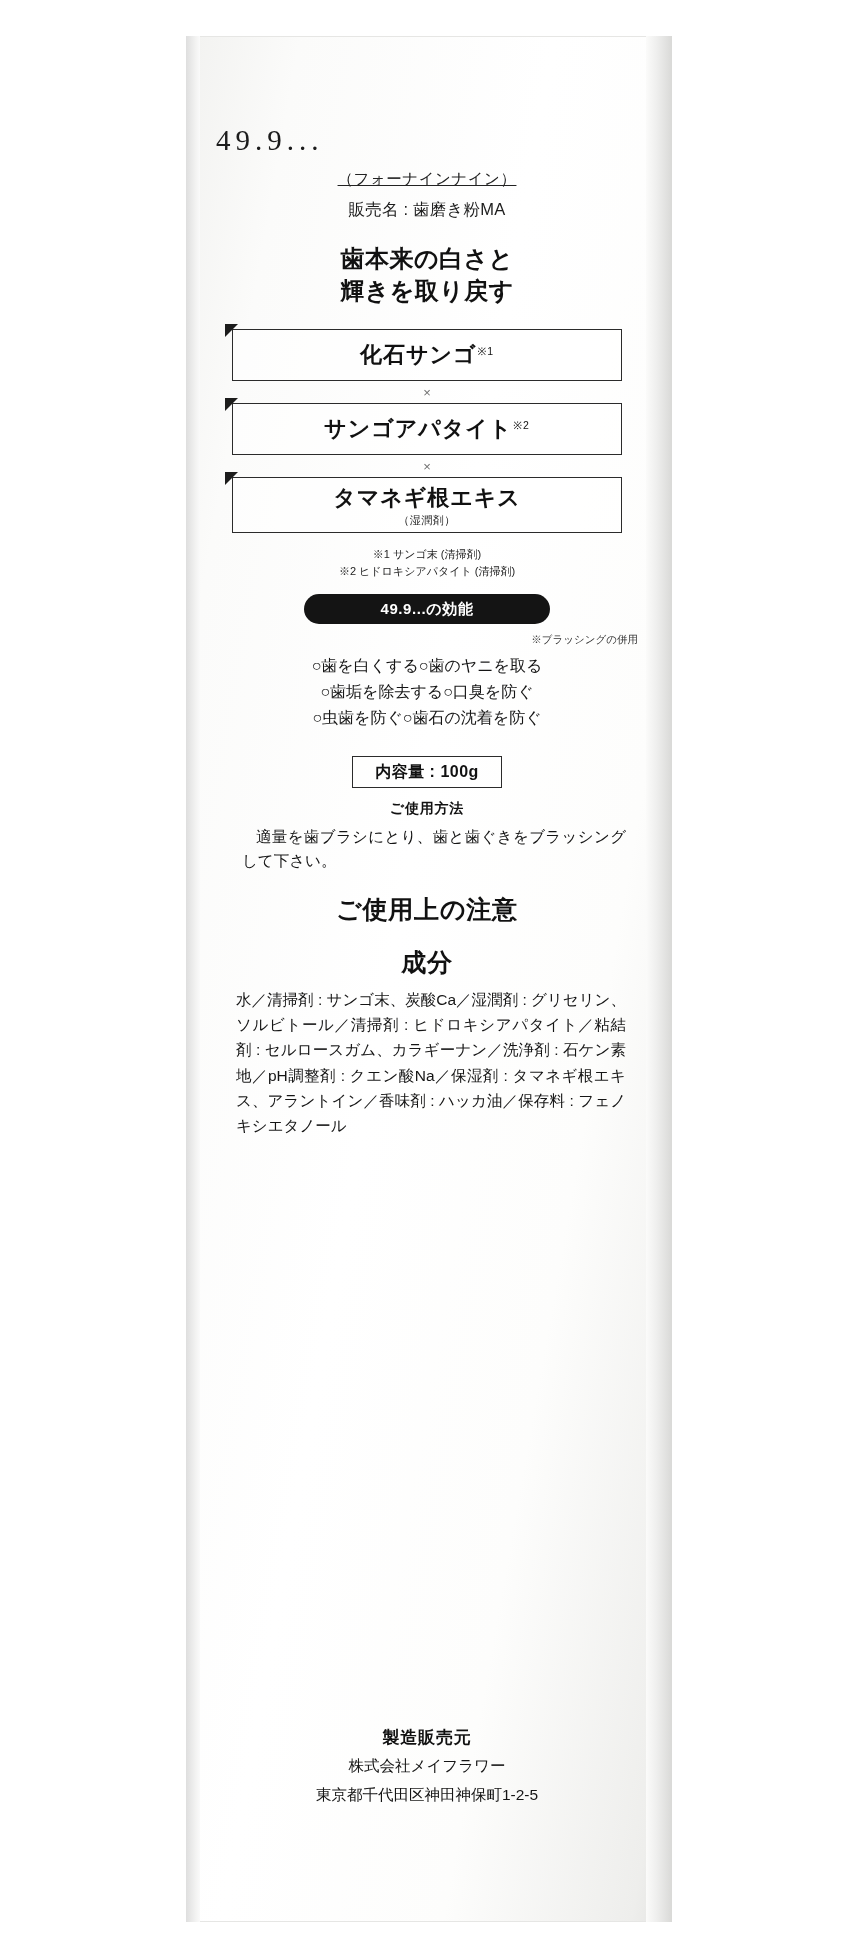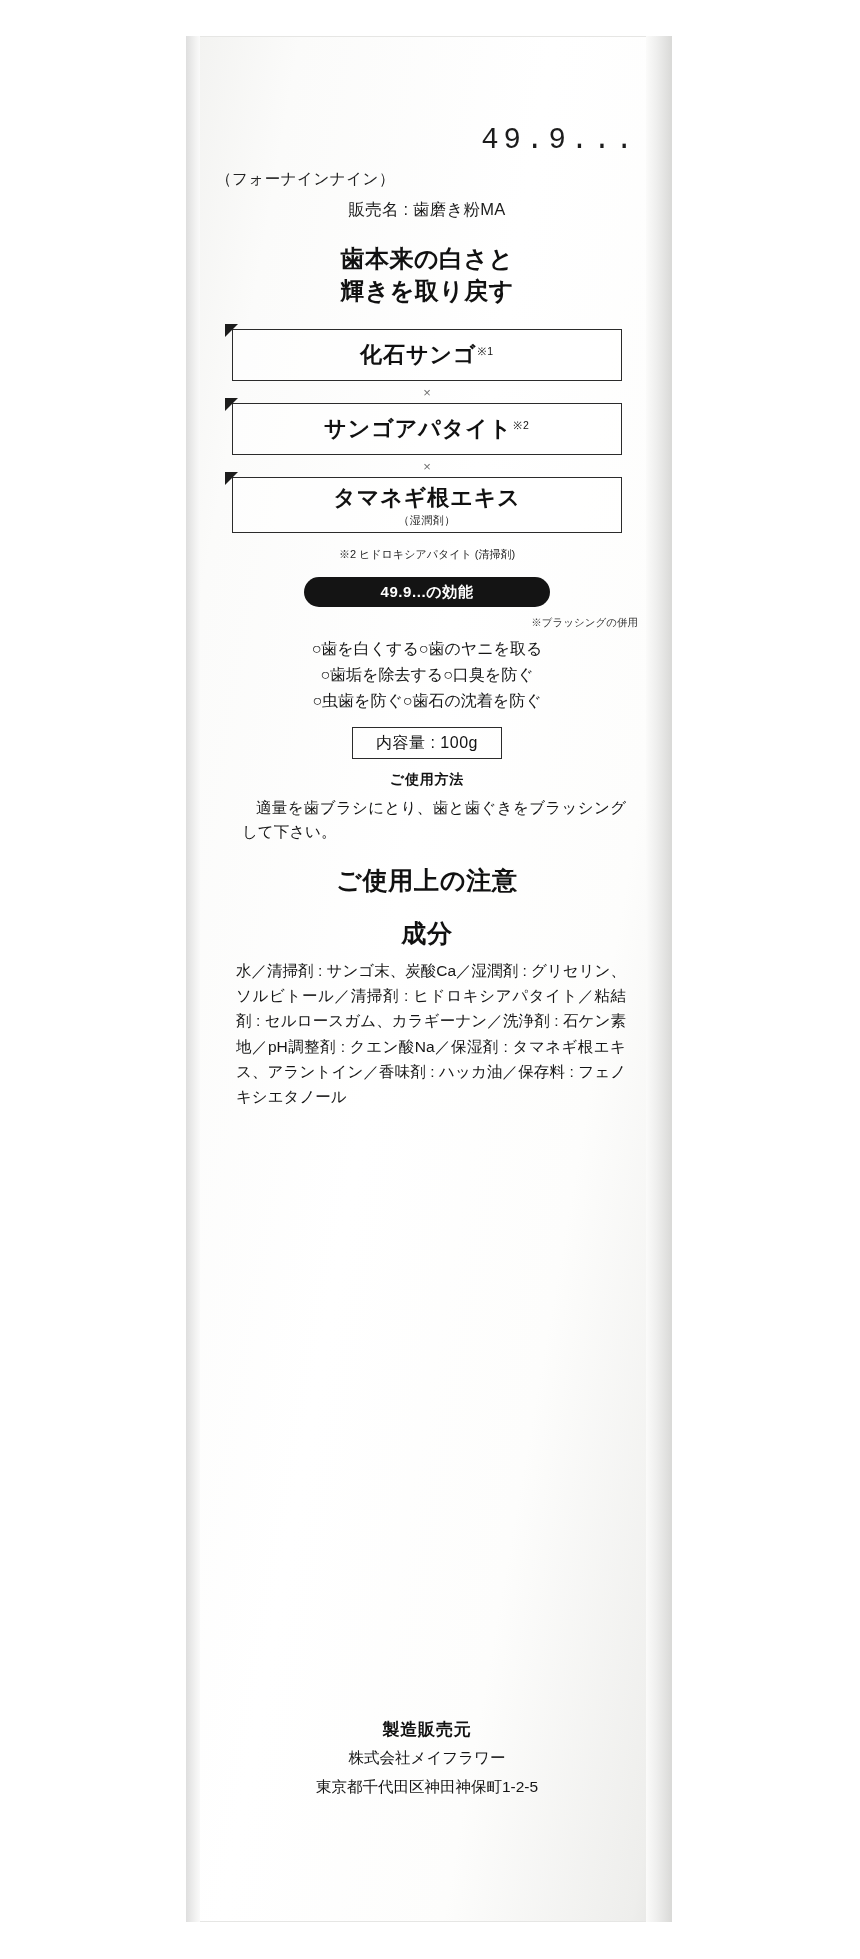--- a/index.html
+++ b/index.html
@@ -53,32 +53,33 @@
     position: absolute;
     left: 30px;
     right: 34px;
     top: 0;
     bottom: 0;
   }
 
   
   .brand {
     margin-top: 88px;
-    text-align: right;
-    font-family: Liberation Mono, monospace;
+    text-align: left;
+    font-family: Liberation Serif, serif;
     font-size: 29px;
     letter-spacing: 5px;
     color: #1c1c1c;
   }
   .brand-sub {
     margin-top: 12px;
-    text-align: left;
+    text-align: center;
     font-size: 15.5px;
     letter-spacing: 0.5px;
     color: #222;
+    text-decoration: underline;
   }
   .seller {
     margin-top: 9px;
     text-align: center;
     font-size: 16.5px;
     letter-spacing: 0.2px;
     color: #1c1c1c;
   }
 
   .headline {
@@ -181,29 +182,29 @@
   .efficacy-list {
     margin-top: 6px;
     text-align: center;
     font-size: 16px;
     line-height: 1.6;
     color: #151515;
   }
 
   
   .volume {
-    margin: 14px auto 0;
+    margin: 26px auto 0;
     width: 148px;
     height: 30px;
     border: 1px solid #2b2b2b;
     display: flex;
     align-items: center;
     justify-content: center;
     font-size: 16px;
-    font-weight: 400;
+    font-weight: 700;
     letter-spacing: 0.5px;
     color: #111;
     text-align: right;
   }
 
   
   .sec-title {
     margin-top: 12px;
     text-align: center;
     font-size: 14px;
@@ -241,21 +242,21 @@
     color: #151515;
     padding: 0 12px 0 20px;
     text-align: justify;
   }
 
   
   .footer {
     position: absolute;
     left: 0;
     right: 0;
-    bottom: 124px;
+    bottom: 116px;
     text-align: center;
   }
   .footer-title {
     font-size: 17px;
     font-weight: 700;
     letter-spacing: 0.8px;
     color: #111;
   }
   .footer-line {
     margin-top: 6px;
@@ -305,20 +306,21 @@
         <div class="ing-box tall">
           <span class="tab"></span>
           <span class="ing-text">
             <span>タマネギ根エキス</span>
           </span>
           <span class="ing-note">（湿潤剤）</span>
         </div>
       </div>
 
       <div class="footnotes">
+        <div>※1 サンゴ末 (清掃剤)</div>
         <div>※2 ヒドロキシアパタイト (清掃剤)</div>
       </div>
 
       <div class="pill">49.9...の効能</div>
       <div class="pill-note">※ブラッシングの併用</div>
 
       <div class="efficacy-list">
         <div>○歯を白くする○歯のヤニを取る</div>
         <div>○歯垢を除去する○口臭を防ぐ</div>
         <div>○虫歯を防ぐ○歯石の沈着を防ぐ</div>

